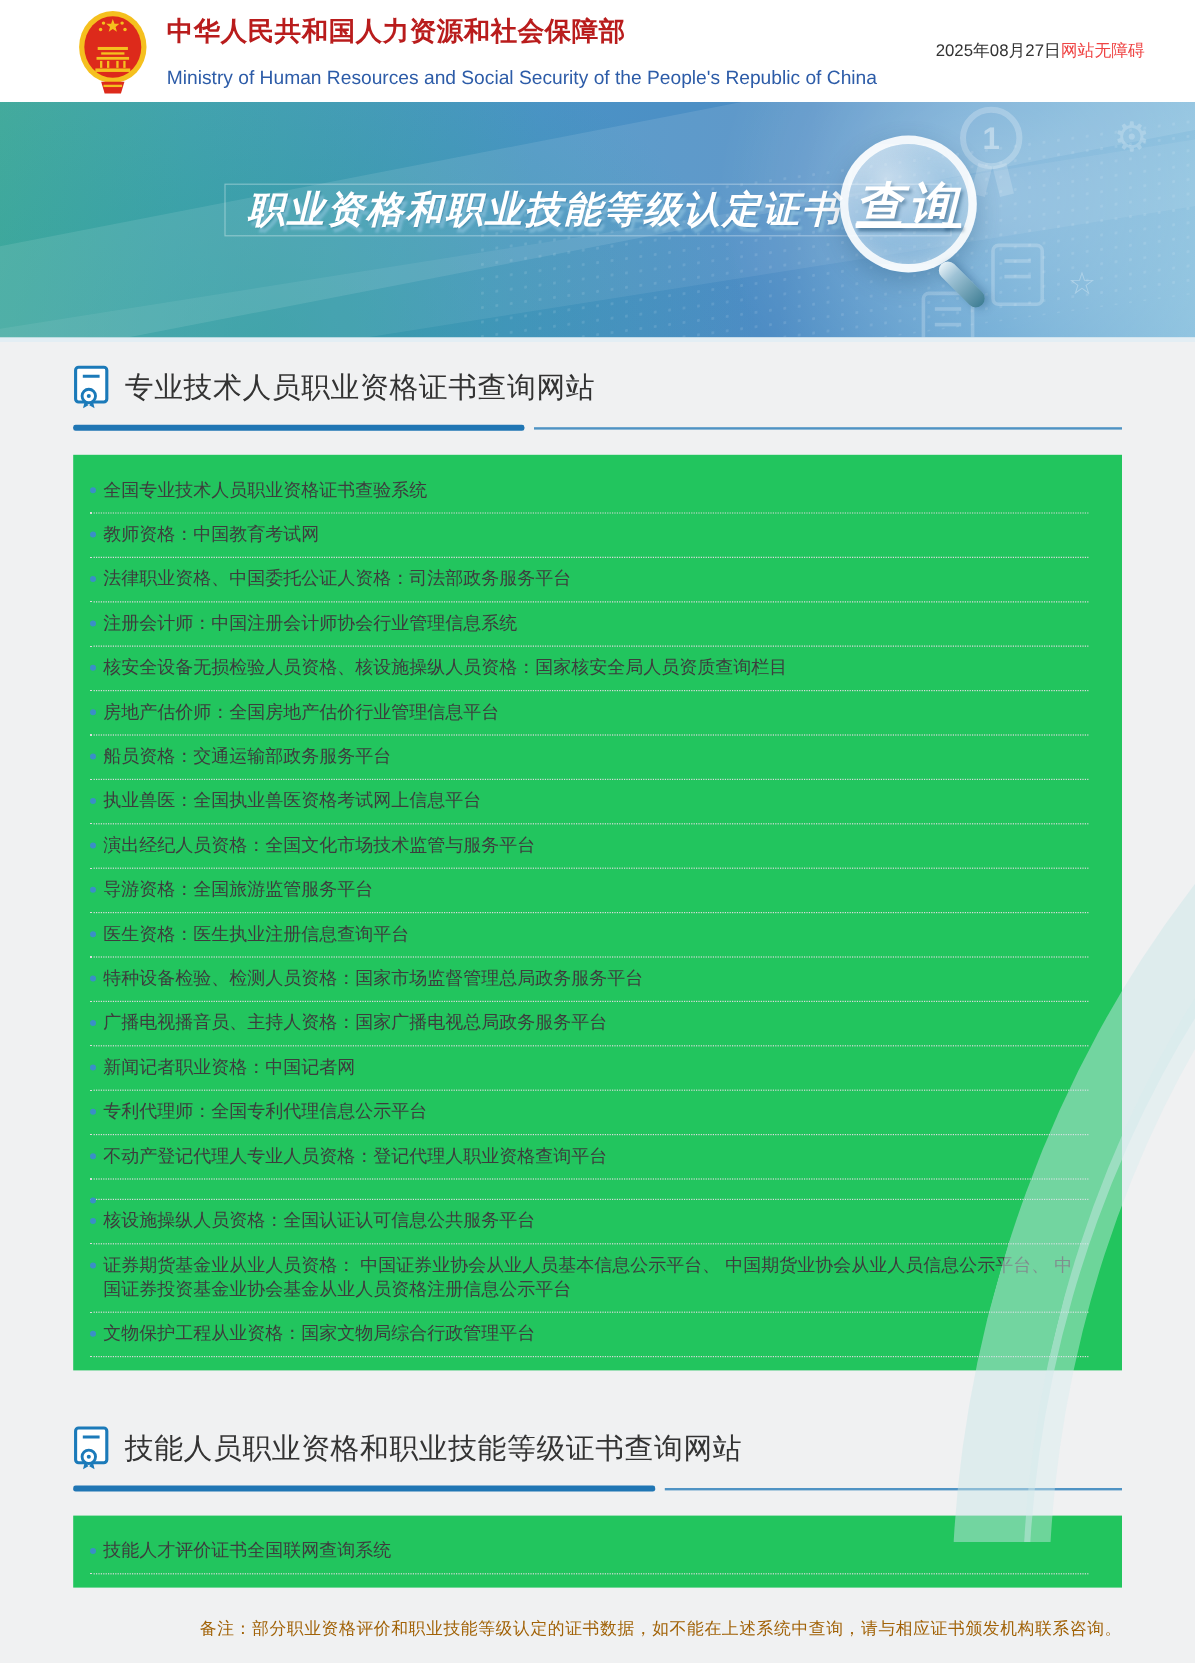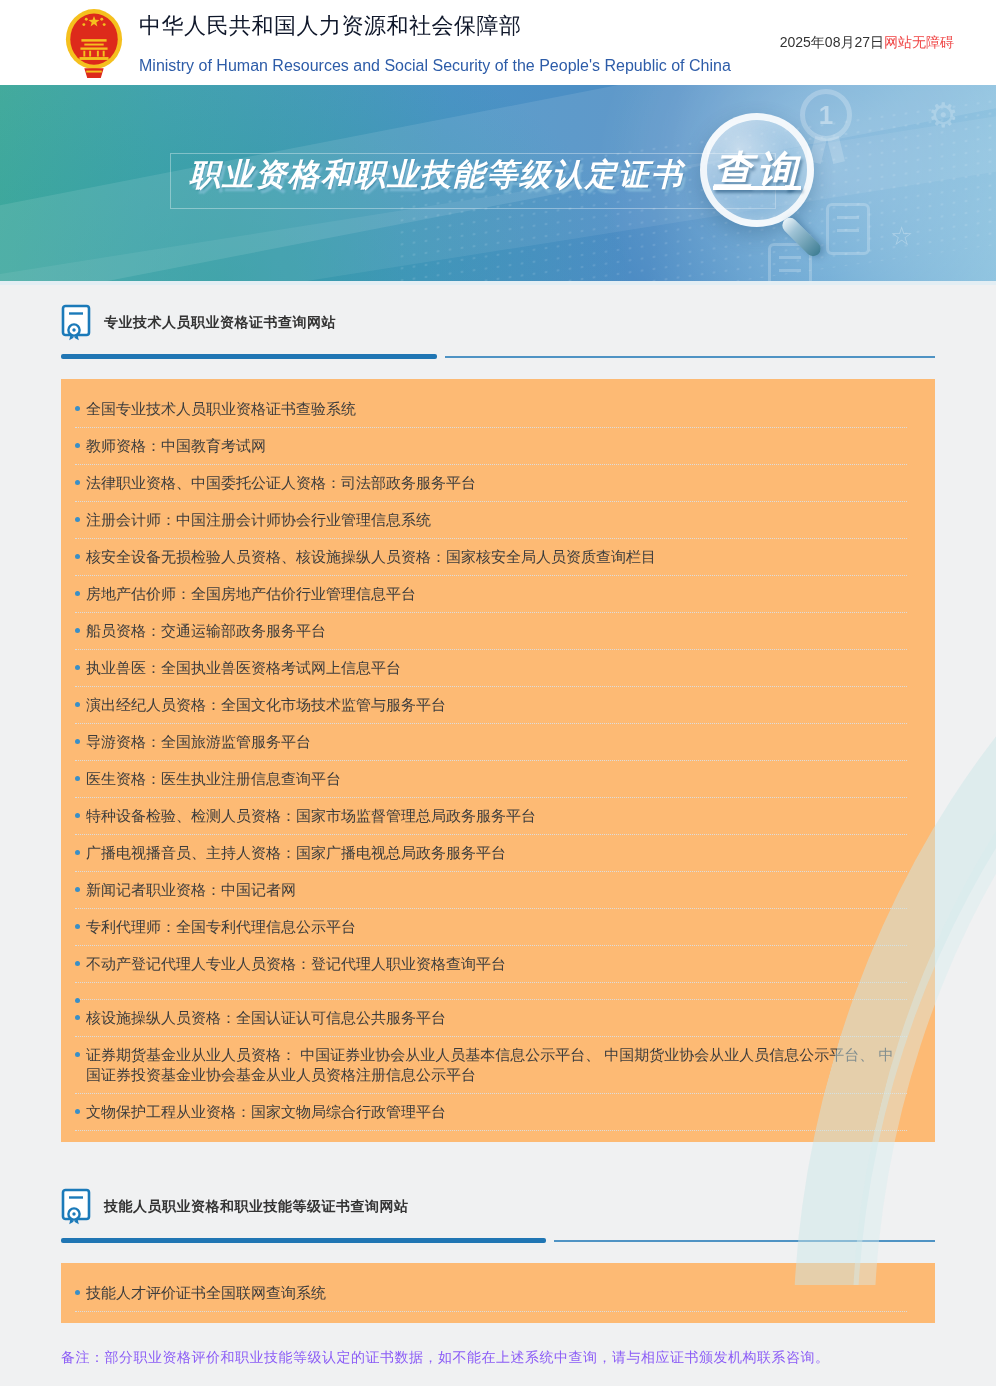--- a/index.html
+++ b/index.html
@@ -12,21 +12,21 @@
     overflow-x: hidden;
   }
 
   
   .header {
     height: 85px; background: #ffffff;
     display: flex; align-items: center;
     padding: 0 42px 0 63px;
   }
   .masthead { display: flex; align-items: center; gap: 14px; cursor: pointer; }
-  .org-cn { font-size: 22px; font-weight: 400; color: #0f172a; letter-spacing: 0.5px; }
+  .org-cn { font-size: 22px; font-weight: 700; color: #b91c1c; letter-spacing: 0.5px; }
   .org-en { font-size: 16px; color: #2d5ca8; margin-top: 16px; }
   .header-right { margin-left: auto; display: flex; align-items: center; }
   .header-date { font-size: 14px; color: #333; }
   .header-access { font-size: 14px; color: #ef4444; cursor: pointer; }
 
   
   .banner {
     height: 196px; position: relative; overflow: hidden;
     background: linear-gradient(100deg, #45ab9d 0%, #47a3b2 16%, #4b93c6 44%, #4d8cc4 66%, #63a5d2 84%, #8cc2df 100%);
   }
@@ -50,21 +50,21 @@
   .medal-ribbon-l { left: 812px; top: 52px; transform: rotate(14deg); }
   .medal-ribbon-r { left: 830px; top: 52px; transform: rotate(-14deg); }
   .cert-deco { position:absolute; width: 44px; height: 52px; border: 3px solid rgba(255,255,255,.22); border-radius: 6px; }
   .cert-deco i { display:block; height:3px; background: rgba(255,255,255,.22); margin: 10px 8px 0; }
   .cd1 { left: 826px; top: 118px; }
   .cd2 { left: 768px; top: 158px; }
   .star-deco { left: 890px; top: 136px; font-size: 26px; }
   .gear-deco { left: 928px; top: 10px; font-size: 34px; color: rgba(255,255,255,.22); }
 
   .banner-title-box {
-    position: absolute; left: 170px; top: 68px; width: 606px; height: 56px;
+    position: absolute; left: 187px; top: 68px; width: 606px; height: 44px;
     border: 1px solid rgba(255,255,255,.35);
     display: flex; align-items: flex-start; padding-left: 18px;
   }
   .banner-title {
     font-size: 31px; font-weight: 700; font-style: italic; color: #ffffff;
     letter-spacing: 2px; white-space: nowrap;
     text-shadow: 3px 4px 2px rgba(150,200,225,.55), 1px 1px 1px rgba(20,80,120,.25);
   }
   .magnifier { position: absolute; left: 700px; top: 28px; width: 140px; height: 150px; }
   .mag-circle {
@@ -83,28 +83,28 @@
     background: linear-gradient(to bottom, #e9f3f8 0%, #9fc3d6 30%, #3f7e94 100%);
     transform: rotate(-45deg); border-radius: 8px;
     box-shadow: 2px 3px 7px rgba(25,75,115,.35);
   }
   .banner-strip { height: 4px; background: #e3eef4; }
 
   
   .content { position: relative; padding: 0 61px 30px; }
   .section-header { display: flex; align-items: center; gap: 13px; padding-top: 19px; }
   .sec-icon { flex: 0 0 auto; display: flex; }
-  .sec-title { font-size: 14px; font-weight: 700; color: #333; letter-spacing: 0.5px; }
+  .sec-title { font-size: 24px; font-weight: 400; color: #333; letter-spacing: 0.5px; }
   .sec-underline { display: flex; align-items: center; gap: 8px; margin-top: 13px; }
   .ul-thick { height: 5px; background: #2076b4; border-radius: 2px; }
   .sec-1 .ul-thick { width: 43%; }
   .sec-2 .ul-thick { width: 55.5%; }
   .ul-thin { flex: 1; height: 2px; background: #4f93c4; }
 
-  .card { background: #fdba74; margin-top: 20px; padding: 12px 28px 11px 14px; position: relative; }
+  .card { background: #22c55e; margin-top: 20px; padding: 12px 28px 11px 14px; position: relative; }
   ul.cert-list { list-style: none; }
   ul.cert-list li {
     position: relative; padding: 8px 0 8px 11px;
     border-bottom: 1px dotted #dcdcdc;
     font-size: 15px; color: #3d3d3d; line-height: 20px; cursor: pointer;
   }
   ul.cert-list li .dot {
     position: absolute; left: 0; top: 15px; width: 5px; height: 5px;
     border-radius: 50%; background: #3a8fc7;
   }
@@ -115,22 +115,22 @@
   .deco-wave .w1 { position: absolute; left: 95px; top: -120px; width: 1100px; height: 1500px;
     border-radius: 50%; border: 64px solid transparent;
     border-left-color: rgba(203,230,232,.48); transform: rotate(16deg); }
   .deco-wave .w2 { position: absolute; left: 150px; top: -60px; width: 1000px; height: 1400px;
     border-radius: 50%; border: 22px solid transparent;
     border-left-color: rgba(214,236,238,.42); transform: rotate(14deg); }
 
   .sec-2-wrap { margin-top: 27px; }
 
   .footer-note {
-    margin-top: 26px; text-align: left;
-    font-size: 14px; color: #8b5cf6; letter-spacing: 0.5px;
+    margin-top: 26px; text-align: right;
+    font-size: 14px; color: #a16207; letter-spacing: 0.5px;
   }
 </style>
 </head>
 <body>
 
 <div class="header">
   <div class="masthead">
     <span class="sec-icon">
       <svg width="62" height="72" viewBox="0 0 64 74">
         <ellipse cx="32" cy="33" rx="29" ry="31" fill="#f5c01e"></ellipse>

